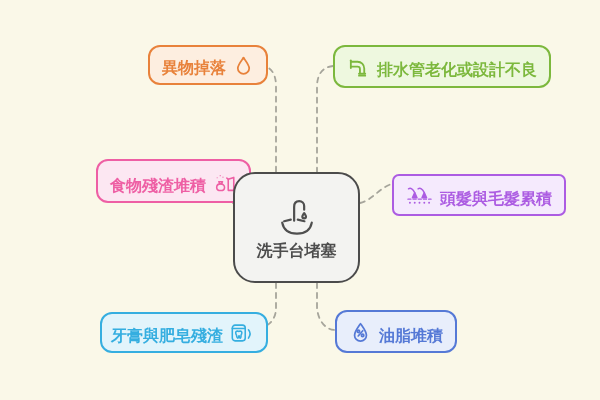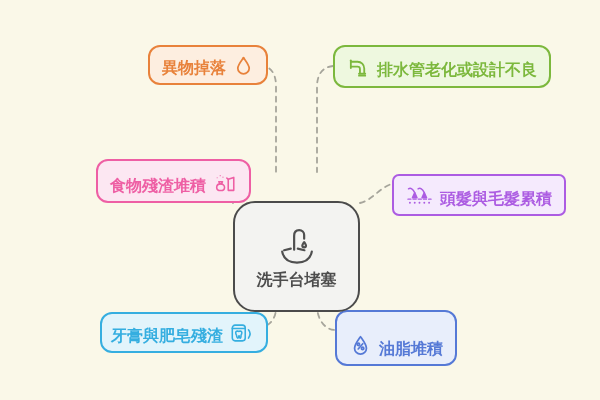--- a/index.html
+++ b/index.html
@@ -35,29 +35,29 @@
   .n-green {--c:#7cb83d;--bg:#eef8df;}
   .n-pink  {--c:#ee5fa4;--bg:#fce7f2;}
   .n-purple{--c:#ac5ce2;--bg:#f5eafd;}
   .n-cyan  {--c:#35aee0;--bg:#e2f4fb;}
   .n-blue  {--c:#5579d6;--bg:#e8eefb;}
   .pos-tl{left:148px;top:45px;height:40px;}
   .pos-tr{left:333px;top:45px;height:43px;font-family:Liberation Mono, monospace;}
   .pos-ml{left:52px; top:159px;height:44px;margin-left:44px;}
   .pos-mr{left:392px;top:174px;height:42px;border-radius:7px;}
   .pos-bl{left:100px;top:312px;height:41px;padding-left:9px;}
-  .pos-br{left:335px;top:310px;height:56px;}
+  .pos-br{left:335px;top:310px;height:43px;}
   #center-node{
     position:absolute;left:233px;top:172px;width:127px;height:111px;
     box-sizing:border-box;
     border:2px solid #4b4b4b;border-radius:22px;
     background:#f3f3f1;
     display:flex;flex-direction:column;align-items:center;justify-content:center;
     gap:4px;
-    color:#4d4d4d;font-size:16px;font-weight:600;text-align:center;line-height:1.35;margin-top:29px;
+    color:#4d4d4d;font-size:16px;font-weight:600;text-align:center;line-height:1.35;
   }
   #center-node .ctext{display:block;}
 </style>
 </head>
 <body>
 
 <div id="stage">
 
   <svg id="connectors" viewBox="0 0 600 400">
     <path d="M260 65 C271 66 276 74 276 86 L276 172"></path>

